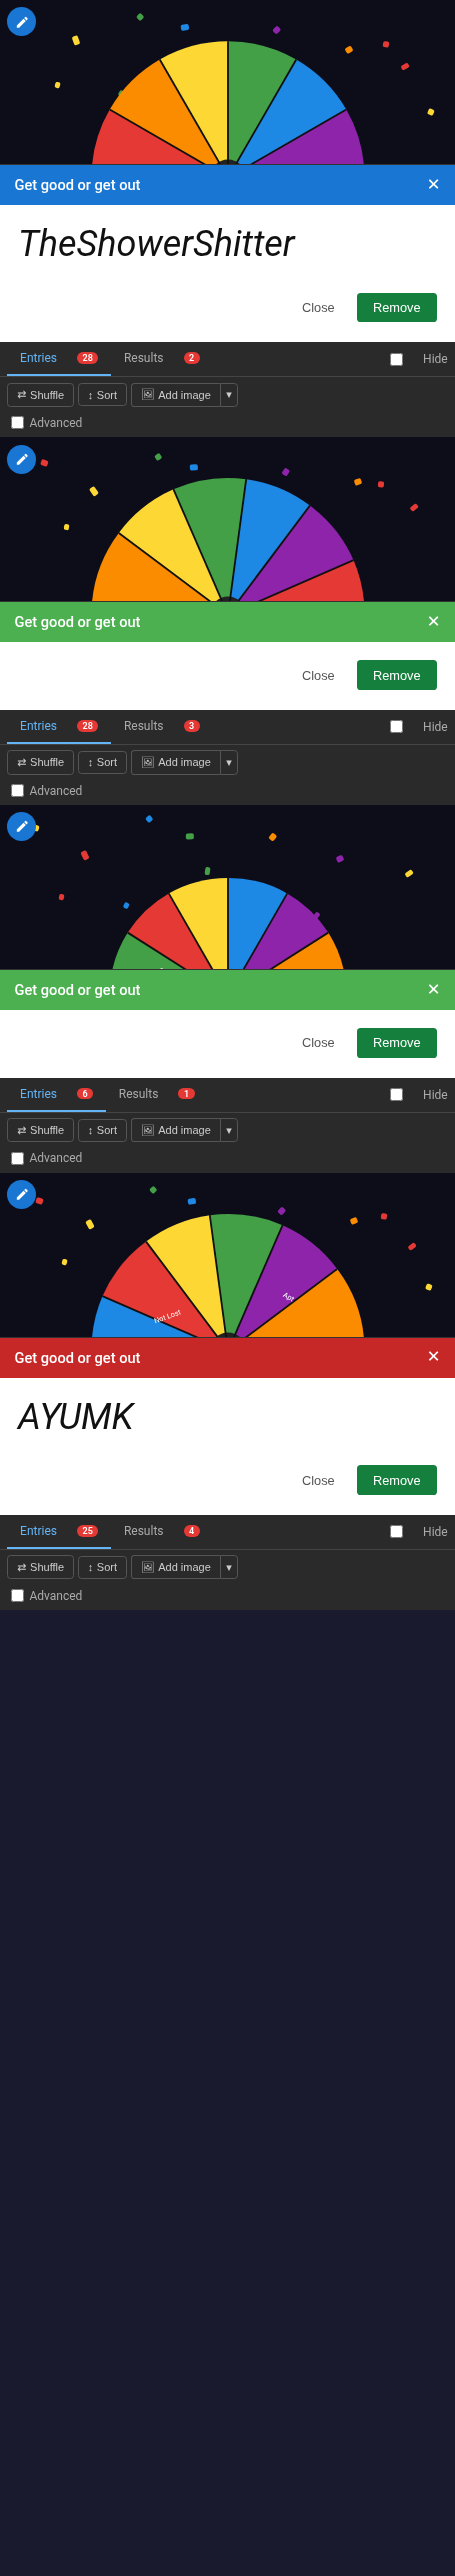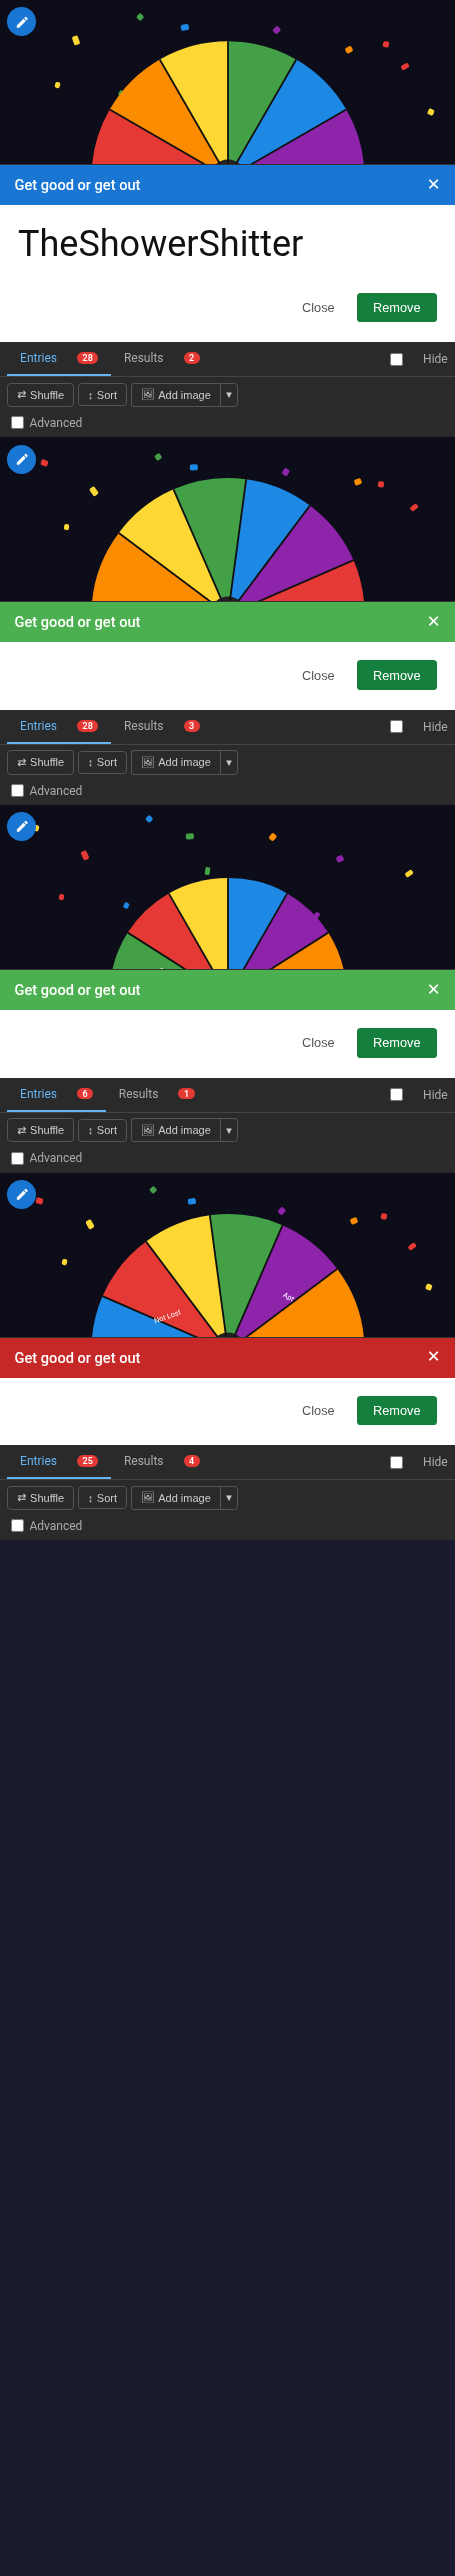--- a/index.html
+++ b/index.html
@@ -73,20 +73,21 @@
       padding: 18px 18px 9px 18px;
     }
 
     .popup-name {
       font-size: 36px;
       font-weight: 400;
       color: #111;
       line-height: 1.2;
       margin-bottom: 14.6px;
       min-height: 55px;
+      font-style: italic;
     }
 
     .popup-actions {
       display: flex;
       justify-content: flex-end;
       gap: 7.3px;
       padding-bottom: 11px;
       align-items: flex-end;
     }
 
@@ -602,20 +603,21 @@
         </svg>
     </div>
   </div>
 
   <div class="popup-card">
     <div class="popup-header" style="background:#c62828;">
       <span class="popup-header-text">Get good or get out</span>
       <span class="popup-close-x">✕</span>
     </div>
     <div class="popup-body">
+      <div class="popup-name">AYUMK</div>
       <div class="popup-actions">
         <button class="btn-close">Close</button>
         <button class="btn-remove">Remove</button>
       </div>
     </div>
   </div>
 
   <div class="tab-bar">
     <div class="tab active">
       <span>Entries</span>

